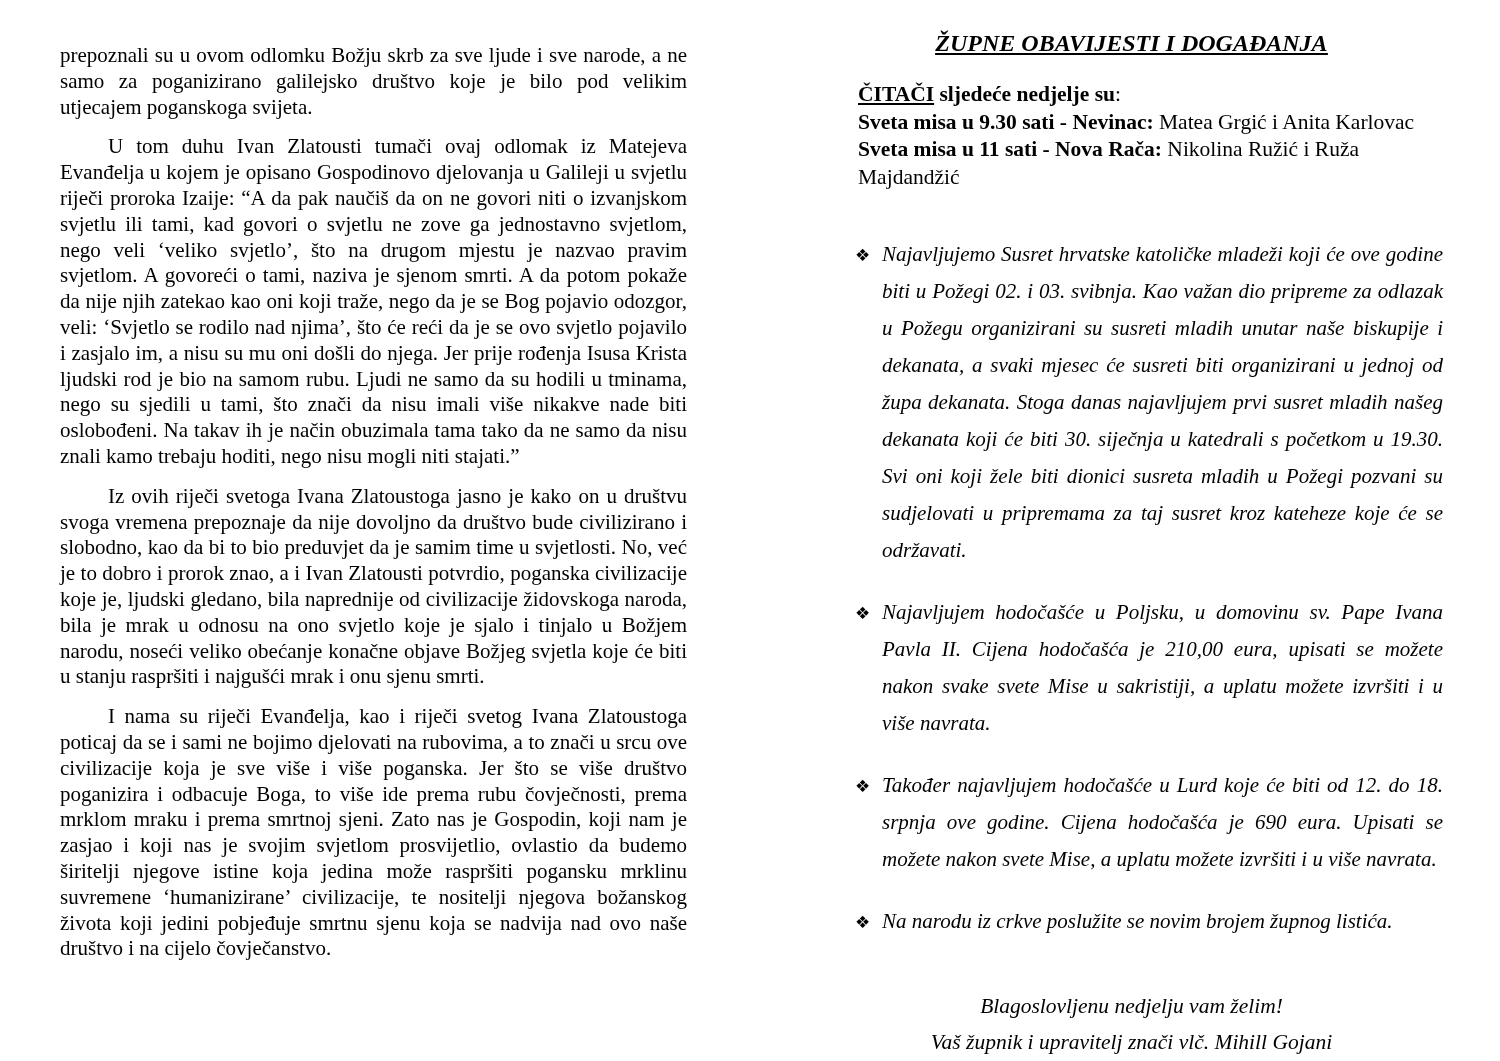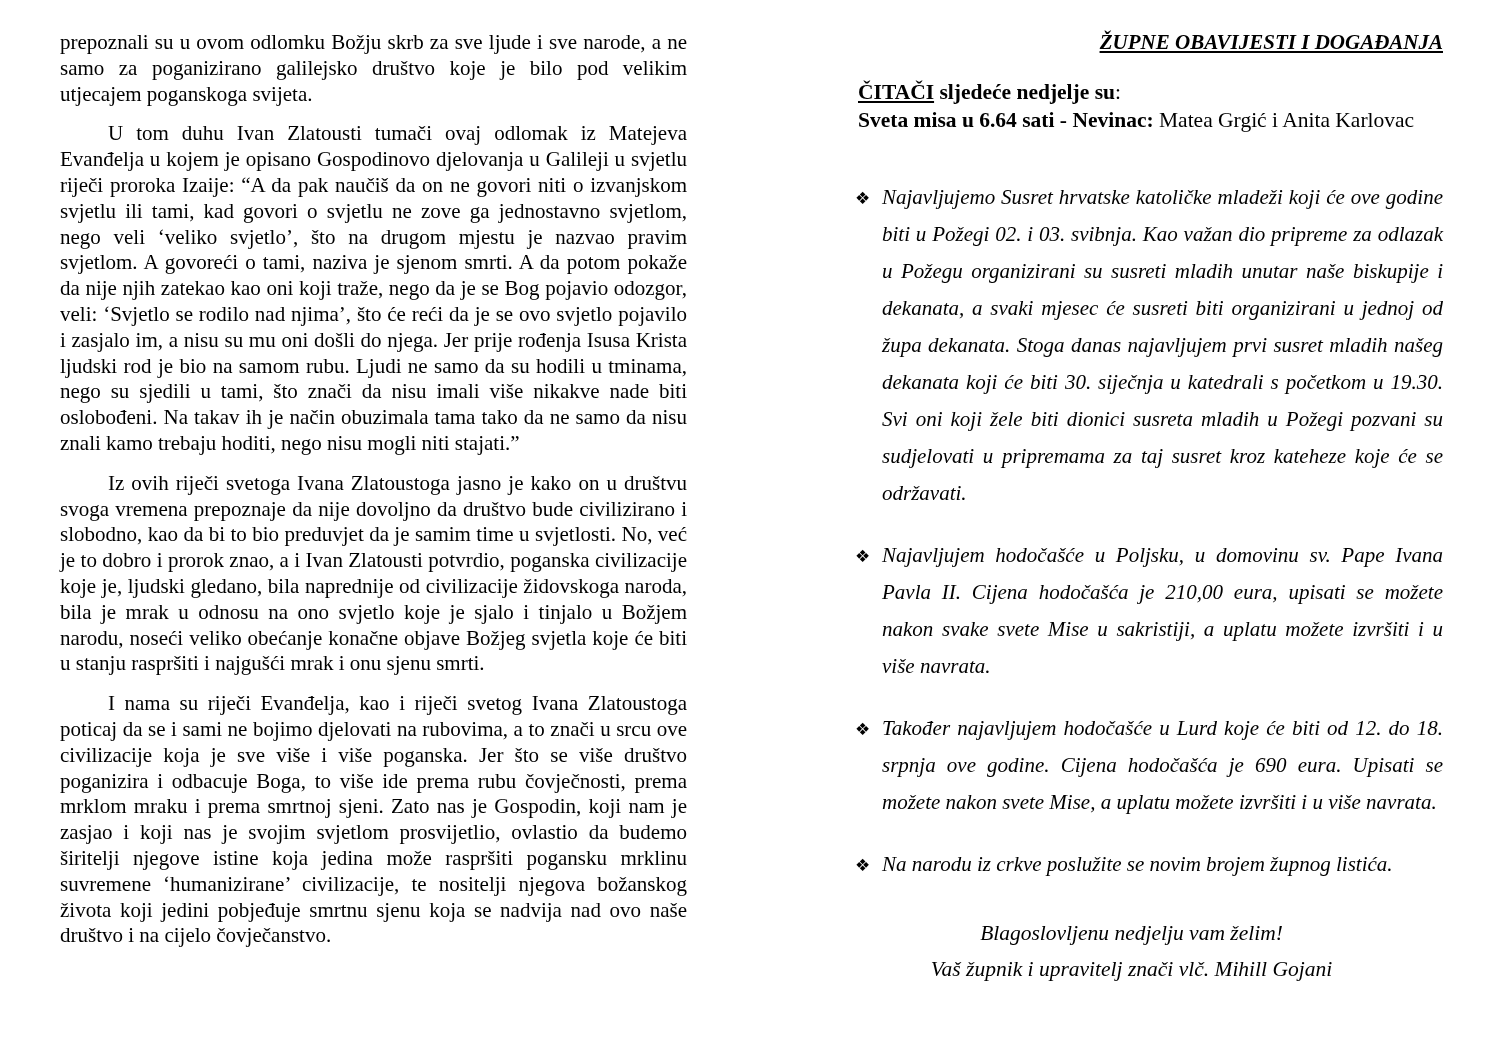--- a/index.html
+++ b/index.html
@@ -21,36 +21,36 @@
   .left-col {
     position: absolute;
     left: 60px;
     top: 30px;
     width: 627px;
     font-size: 21px;
     line-height: 25.8px;
     text-align: justify;
   }
   .left-col p {
-    margin: 0 0 14px 0;
+    margin: 13px 0 14px 0;
   }
   .left-col p.indent {
     text-indent: 48px;
   }
 
   
   .right-col {
     position: absolute;
     left: 820px;
     top: 30px;
     width: 623px;
   }
   .rc-title {
-    text-align: right;
-    font-size: 21px;
+    text-align: center;
+    font-size: 24px;
     font-weight: bold;
     font-style: italic;
     margin: 0 0 24px 0;
     text-decoration: underline;
   }
   .rc-title .underline {
     text-decoration: underline;
   }
   .readers {
     font-size: 21.5px;
@@ -84,21 +84,21 @@
   .bullet-marker {
     position: absolute;
     left: 0;
     top: 1px;
     font-style: normal;
     font-family: "DejaVu Sans", sans-serif;
     font-size: 17px;
     line-height: 37px;
   }
   .closing {
-    margin-top: 32px;
+    margin-top: 48px;
     text-align: center;
     font-style: italic;
     font-size: 21.5px;
     line-height: 36px;
   }
 </style>
 </head>
 <body>
 
 <div class="page">
@@ -114,21 +114,24 @@
 
     <div class="rc-title">
       <span class="underline">ŽUPNE OBAVIJESTI I DOGAĐANJA</span>
     </div>
 
     <div class="readers">
       <div class="reader-heading">
         <span class="underline">ČITAČI</span><span> sljedeće nedjelje su</span><span class="colon">:</span>
       </div>
       <div>
-        <span class="label">Sveta misa u 6.64 sati - Nevinac:</span><span class="names"> Matea Grgić i Anita Karlovac</span>
+        <span class="label">Sveta misa u 9.30 sati - Nevinac:</span><span class="names"> Matea Grgić i Anita Karlovac</span>
+      </div>
+      <div>
+        <span class="label">Sveta misa u 11 sati - Nova Rača:</span><span class="names"> Nikolina Ružić i Ruža Majdandžić</span>
       </div>
     </div>
 
     <div class="bullets">
       <div class="bullet-item">
         <span class="bullet-marker">❖</span>
         <span>Najavljujemo Susret hrvatske katoličke mladeži koji će ove godine biti u Požegi 02. i 03. svibnja. Kao važan dio pripreme za odlazak u Požegu organizirani su susreti mladih unutar naše biskupije i dekanata, a svaki mjesec će susreti biti organizirani u jednoj od župa dekanata. Stoga danas najavljujem prvi susret mladih našeg dekanata koji će biti 30. siječnja u katedrali s početkom u 19.30. Svi oni koji žele biti dionici susreta mladih u Požegi pozvani su sudjelovati u pripremama za taj susret kroz kateheze koje će se održavati.</span>
       </div>
       <div class="bullet-item">
         <span class="bullet-marker">❖</span>

